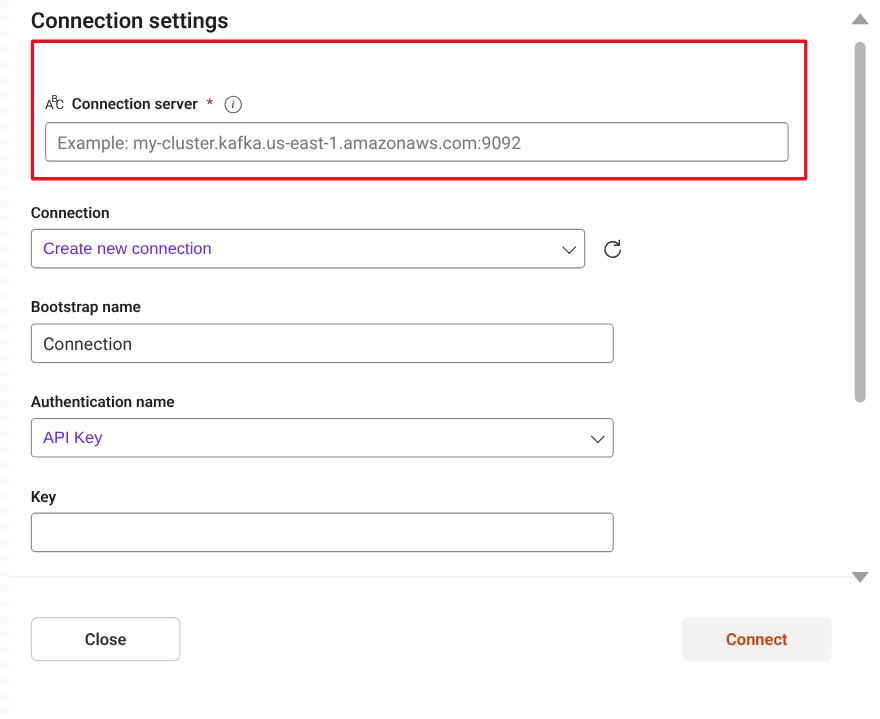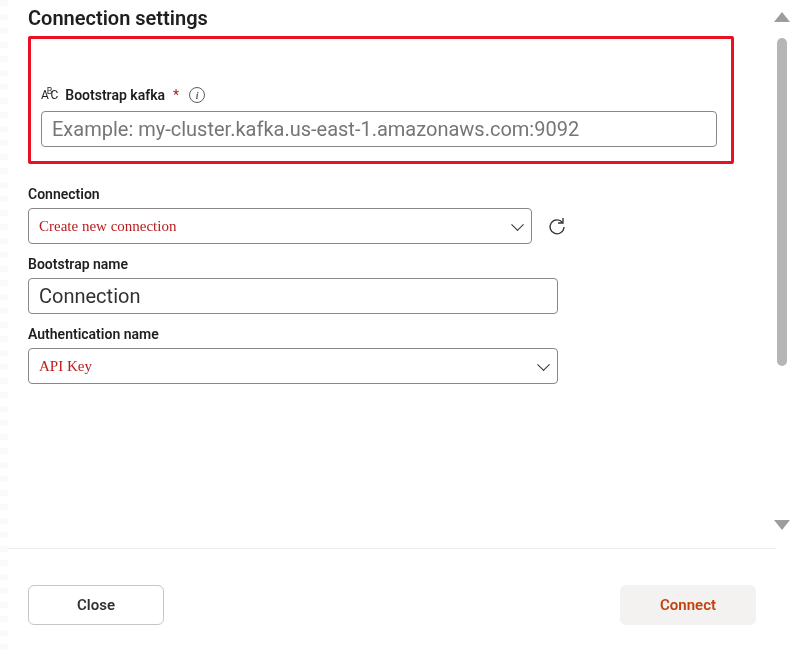--- a/index.html
+++ b/index.html
@@ -76,28 +76,28 @@
     font-family: Georgia, serif;
     color: #605e5c;
     margin-left: 4px;
   }
   .text-input {
     width: 100%;
     height: 36px;
     border: 1px solid #8a8886;
     border-radius: 4px;
     padding: 0 10px;
-    font-size: 20px;
+    font-size: 16px;
     font-family: inherit;
     color: #323130;
     outline: none;
   }
   .text-input::placeholder { color: #767676; }
   .field-block {
-    margin-bottom: 12px;
+    margin-bottom: 28px;
     max-width: 540px;
   }
   .field-label {
     font-weight: 600;
     font-size: 14px;
     margin-bottom: 6px;
     color: #201f1e;
   }
   .select-row {
     display: flex;
@@ -109,23 +109,23 @@
     flex: 1;
     max-width: 530px;
   }
   .select-input {
     width: 100%;
     height: 36px;
     border: 1px solid #8a8886;
     border-radius: 4px;
     padding: 0 34px 0 10px;
     font-size: 15px;
-    font-family: Liberation Serif, serif;
+    font-family: Liberation Sans, sans-serif;
     background: #ffffff;
-    color: #b91c1c;
+    color: #6d28d9;
     text-align: left;
     cursor: pointer;
     display: flex;
     align-items: center;
   }
   .chevron-down {
     position: absolute;
     right: 10px;
     top: 50%;
     transform: translateY(-65%) rotate(45deg);
@@ -139,21 +139,21 @@
     display: inline-flex;
     align-items: center;
     justify-content: center;
     cursor: pointer;
   }
   .refresh-icon svg { width: 20px; height: 20px; }
 
   .footer {
     position: absolute;
     left: 8px; right: 24px; bottom: 0;
-    height: 106px;
+    height: 130px;
     border-top: 1px solid #edebe9;
     padding: 36px 20px 0 20px;
     display: flex;
     justify-content: space-between;
     align-items: flex-start;
     background: #ffffff;
   }
   .btn {
     height: 40px;
     min-width: 136px;
@@ -228,21 +228,21 @@
 <div class="page">
   <div class="left-edge"></div>
 
   <div class="content">
 
     <h2 class="section-title">Connection settings</h2>
 
     <div class="highlight-box">
       <div class="field-label-row">
         <span class="abc-icon">A<span class="b-sup">B</span>C</span>
-        <span>Bootstrap kafka</span>
+        <span>Connection server</span>
         <span class="req-star">*</span>
         <span class="info-icon">i</span>
       </div>
       <input type="text" class="text-input" placeholder="Example: my-cluster.kafka.us-east-1.amazonaws.com:9092" style="">
     </div>
 
 
     <div class="field-block">
       <div class="field-label">Connection</div>
       <div class="select-row">
@@ -269,20 +269,24 @@
     <div class="field-block">
       <div class="field-label">Authentication name</div>
       <div class="select-box" style="max-width:530px;">
         <button type="button" class="select-input">
           <span>API Key</span>
         </button>
         <span class="chevron-down"></span>
       </div>
     </div>
 
+    <div class="field-block">
+      <div class="field-label">Key</div>
+      <input type="text" class="text-input" style="max-width: 530px;" value="">
+    </div>
 
 
   </div>
 
   <div class="footer">
     <button class="btn btn-close">
       <span>Close</span>
     </button>
     <button class="btn btn-connect" disabled="">
       <span>Connect</span>

